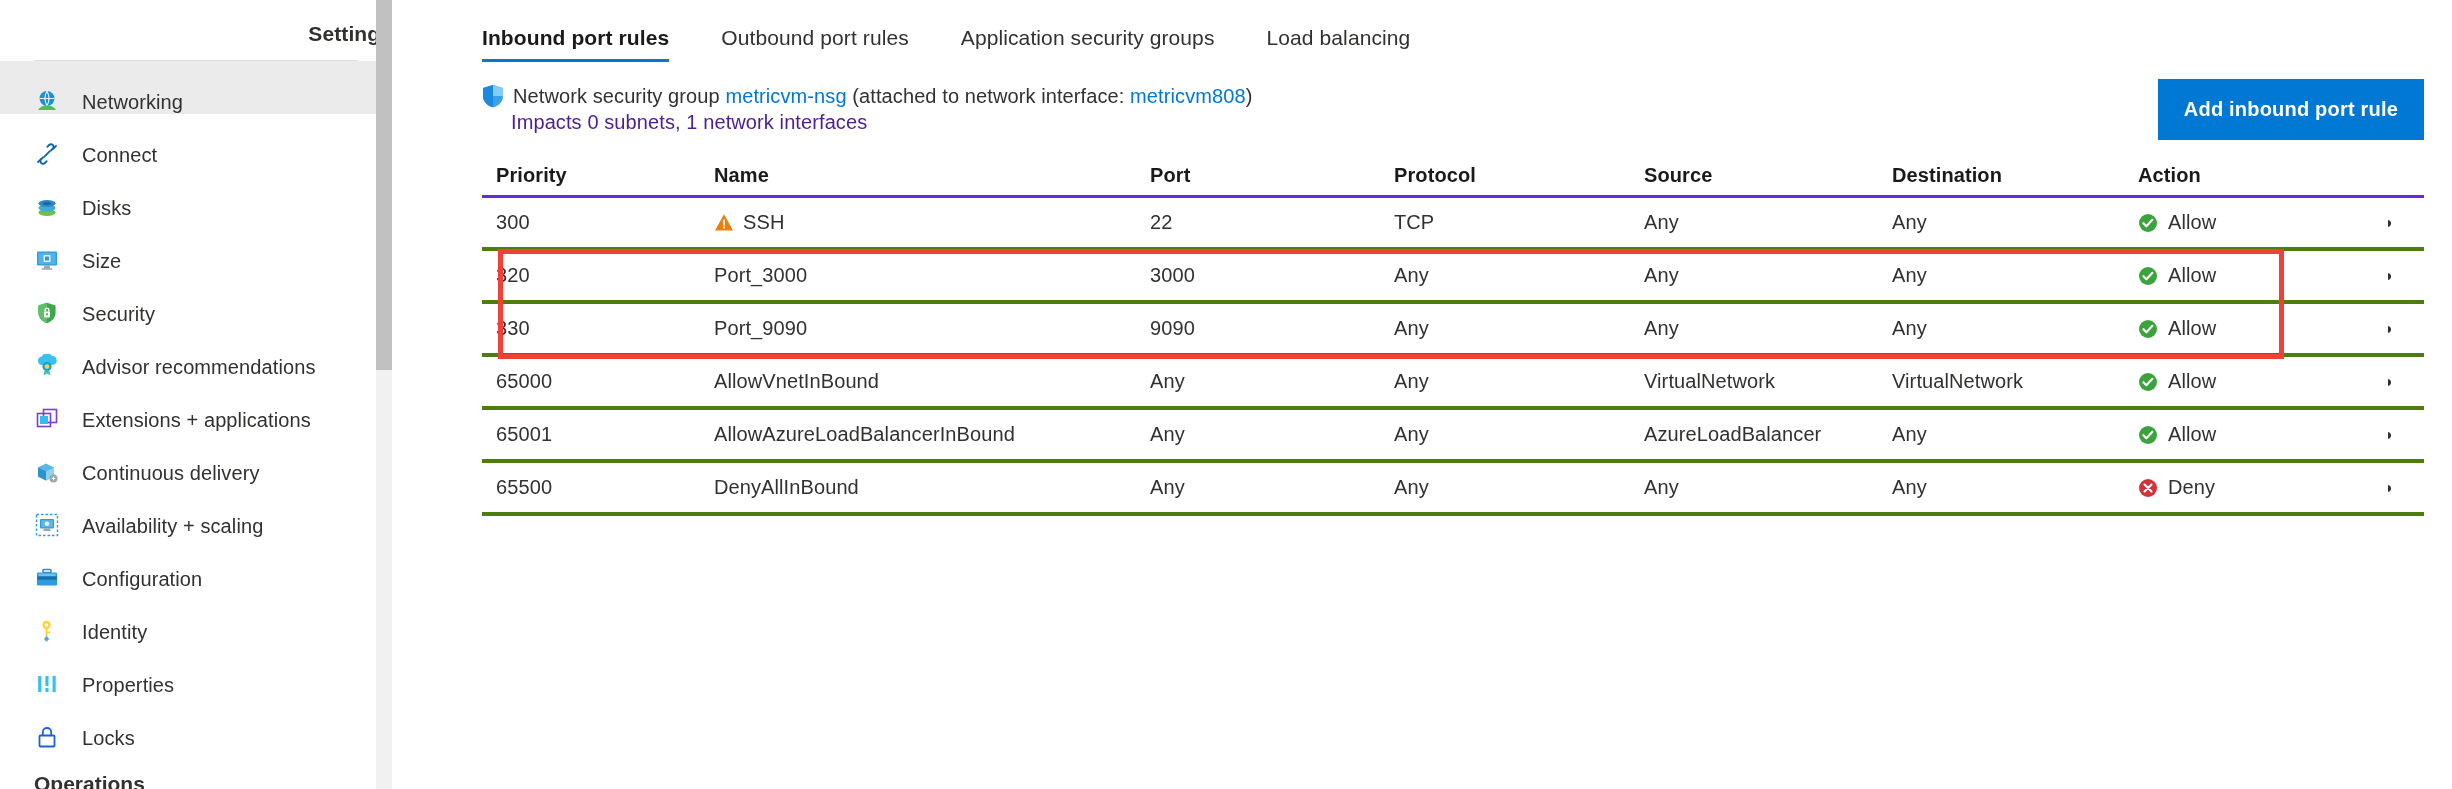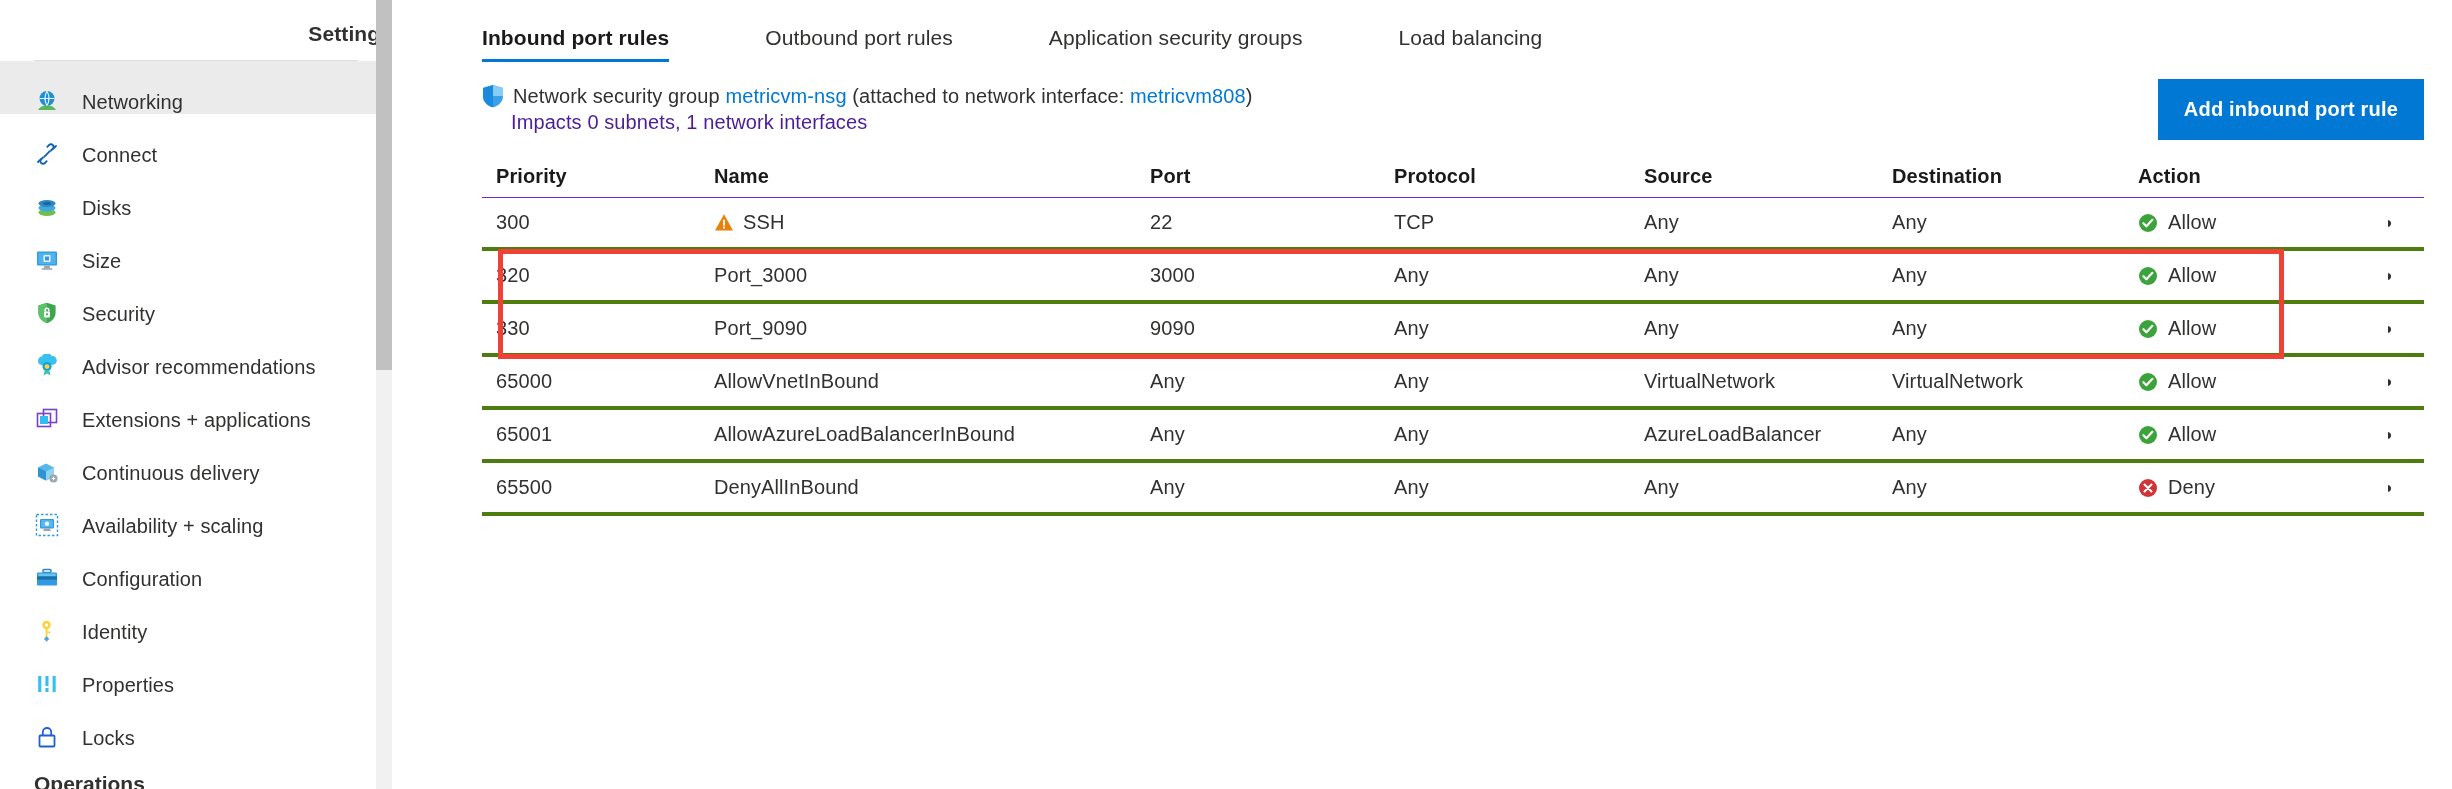--- a/index.html
+++ b/index.html
@@ -92,21 +92,20 @@
     right: 0; bottom: 0;
     background: #ffffff;
   }
 
   #tabs {
     display: flex;
     align-items: flex-end;
     height: 62px;
     padding-left: 66px;
     box-sizing: border-box;
-    gap: 44px;
   }
   .tab {
     font-size: 21px;
     color: #323130;
     padding: 0 0 12px 0;
     margin-right: 52px;
     cursor: pointer;
     position: relative;
     white-space: nowrap;
     letter-spacing: .1px;
@@ -172,21 +171,21 @@
   }
   .trow {
     display: flex;
     align-items: center;
     height: 53px;
     border-bottom: 4px solid #4d7c0f;
     box-sizing: border-box;
   }
   .trow.header {
     height: 42px;
-    border-bottom: 1px solid #6d28d9;
+    border-bottom: 3px solid #6d28d9;
   }
   .trow.header .cell {
     font-size: 20px;
     font-weight: 700;
     color: #1a1a1a;
   }
   .cell {
     font-size: 20px;
     color: #323130;
     white-space: nowrap;

